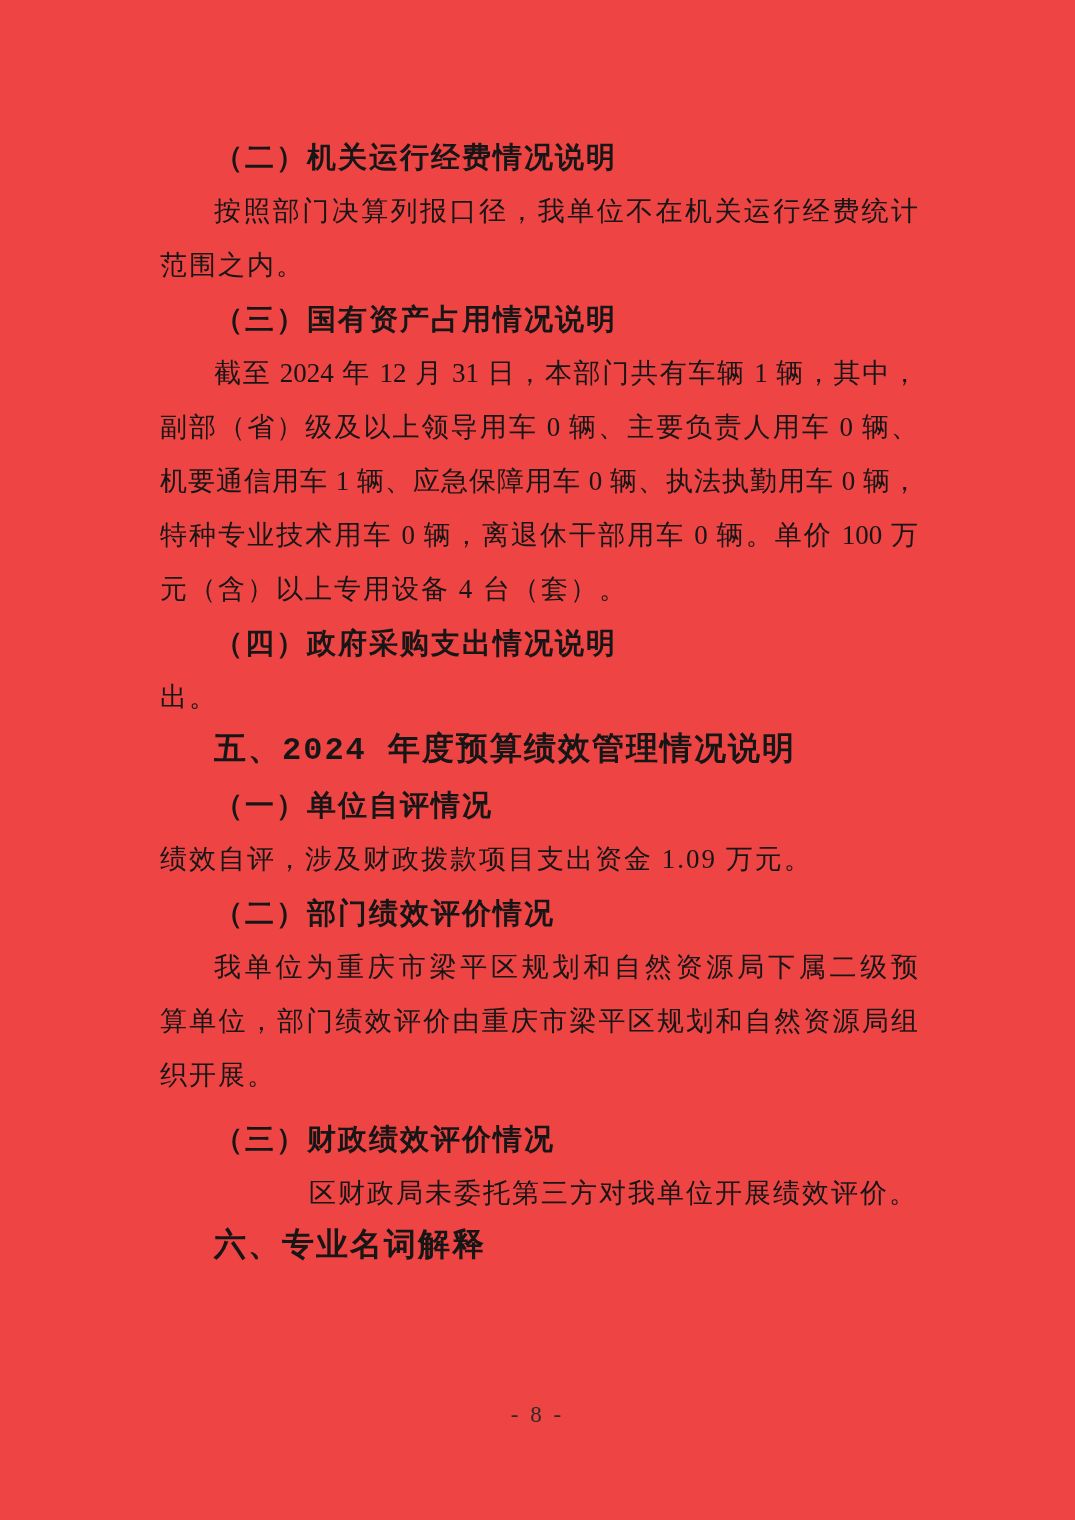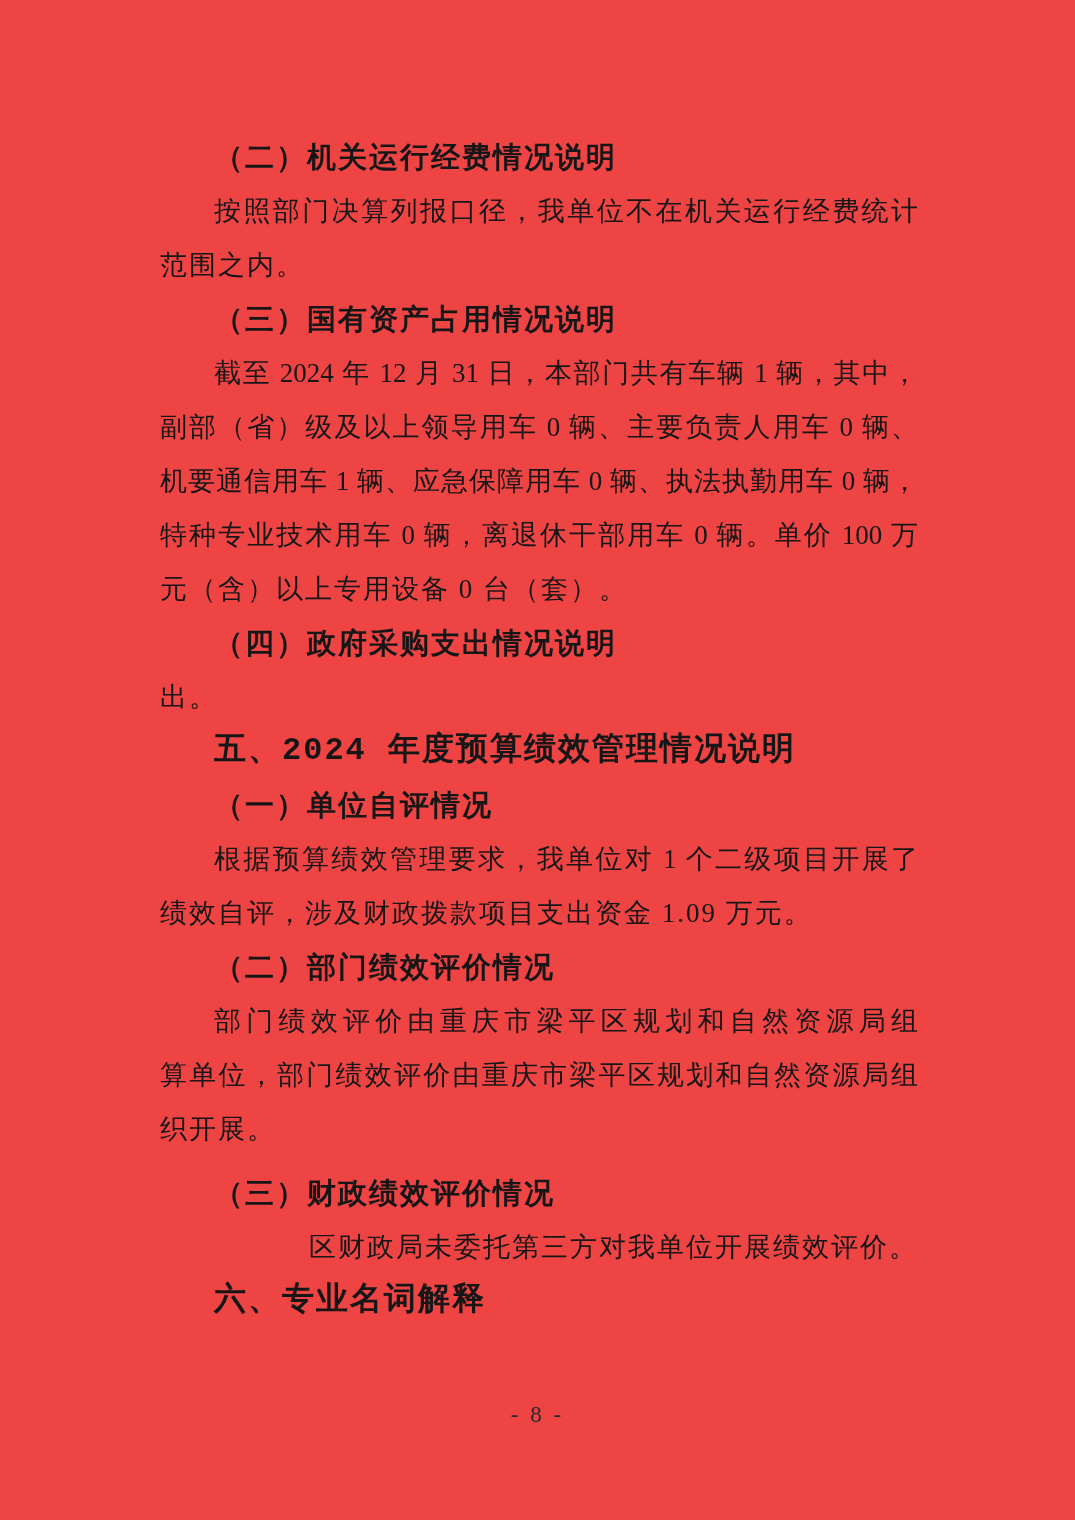--- a/index.html
+++ b/index.html
@@ -81,29 +81,28 @@
 <div class="page">
   <div class="content">
     <div class="ln sub">（二）机关运行经费情况说明</div>
     <div class="ln just indent">按照部门决算列报口径，我单位不在机关运行经费统计</div>
     <div class="ln last">范围之内。</div>
     <div class="ln sub">（三）国有资产占用情况说明</div>
     <div class="ln just indent">截至 2024 年 12 月 31 日，本部门共有车辆 1 辆，其中，</div>
     <div class="ln just">副部（省）级及以上领导用车 0 辆、主要负责人用车 0 辆、</div>
     <div class="ln just">机要通信用车 1 辆、应急保障用车 0 辆、执法执勤用车 0 辆，</div>
     <div class="ln just">特种专业技术用车 0 辆，离退休干部用车 0 辆。单价 100 万</div>
-    <div class="ln last">元（含）以上专用设备 0 台（套）。</div>
+    <div class="ln last">元（含）以上专用设备 4 台（套）。</div>
     <div class="ln sub">（四）政府采购支出情况说明</div>
     <div class="ln last">出。</div>
     <div class="ln big">五、2024 年度预算绩效管理情况说明</div>
     <div class="ln sub">（一）单位自评情况</div>
-    <div class="ln just indent">根据预算绩效管理要求，我单位对 1 个二级项目开展了</div>
     <div class="ln last">绩效自评，涉及财政拨款项目支出资金 1.09 万元。</div>
     <div class="ln sub">（二）部门绩效评价情况</div>
-    <div class="ln just indent">部门绩效评价由重庆市梁平区规划和自然资源局组</div>
+    <div class="ln just indent">我单位为重庆市梁平区规划和自然资源局下属二级预</div>
     <div class="ln just">算单位，部门绩效评价由重庆市梁平区规划和自然资源局组</div>
     <div class="ln last">织开展。</div>
     <div class="ln sub gap">（三）财政绩效评价情况</div>
     <div class="ln last indent">区财政局未委托第三方对我单位开展绩效评价。</div>
     <div class="ln big">六、专业名词解释</div>
   </div>
   <div class="pagenum">- 8 -</div>
 </div>
 
 </body></html>

